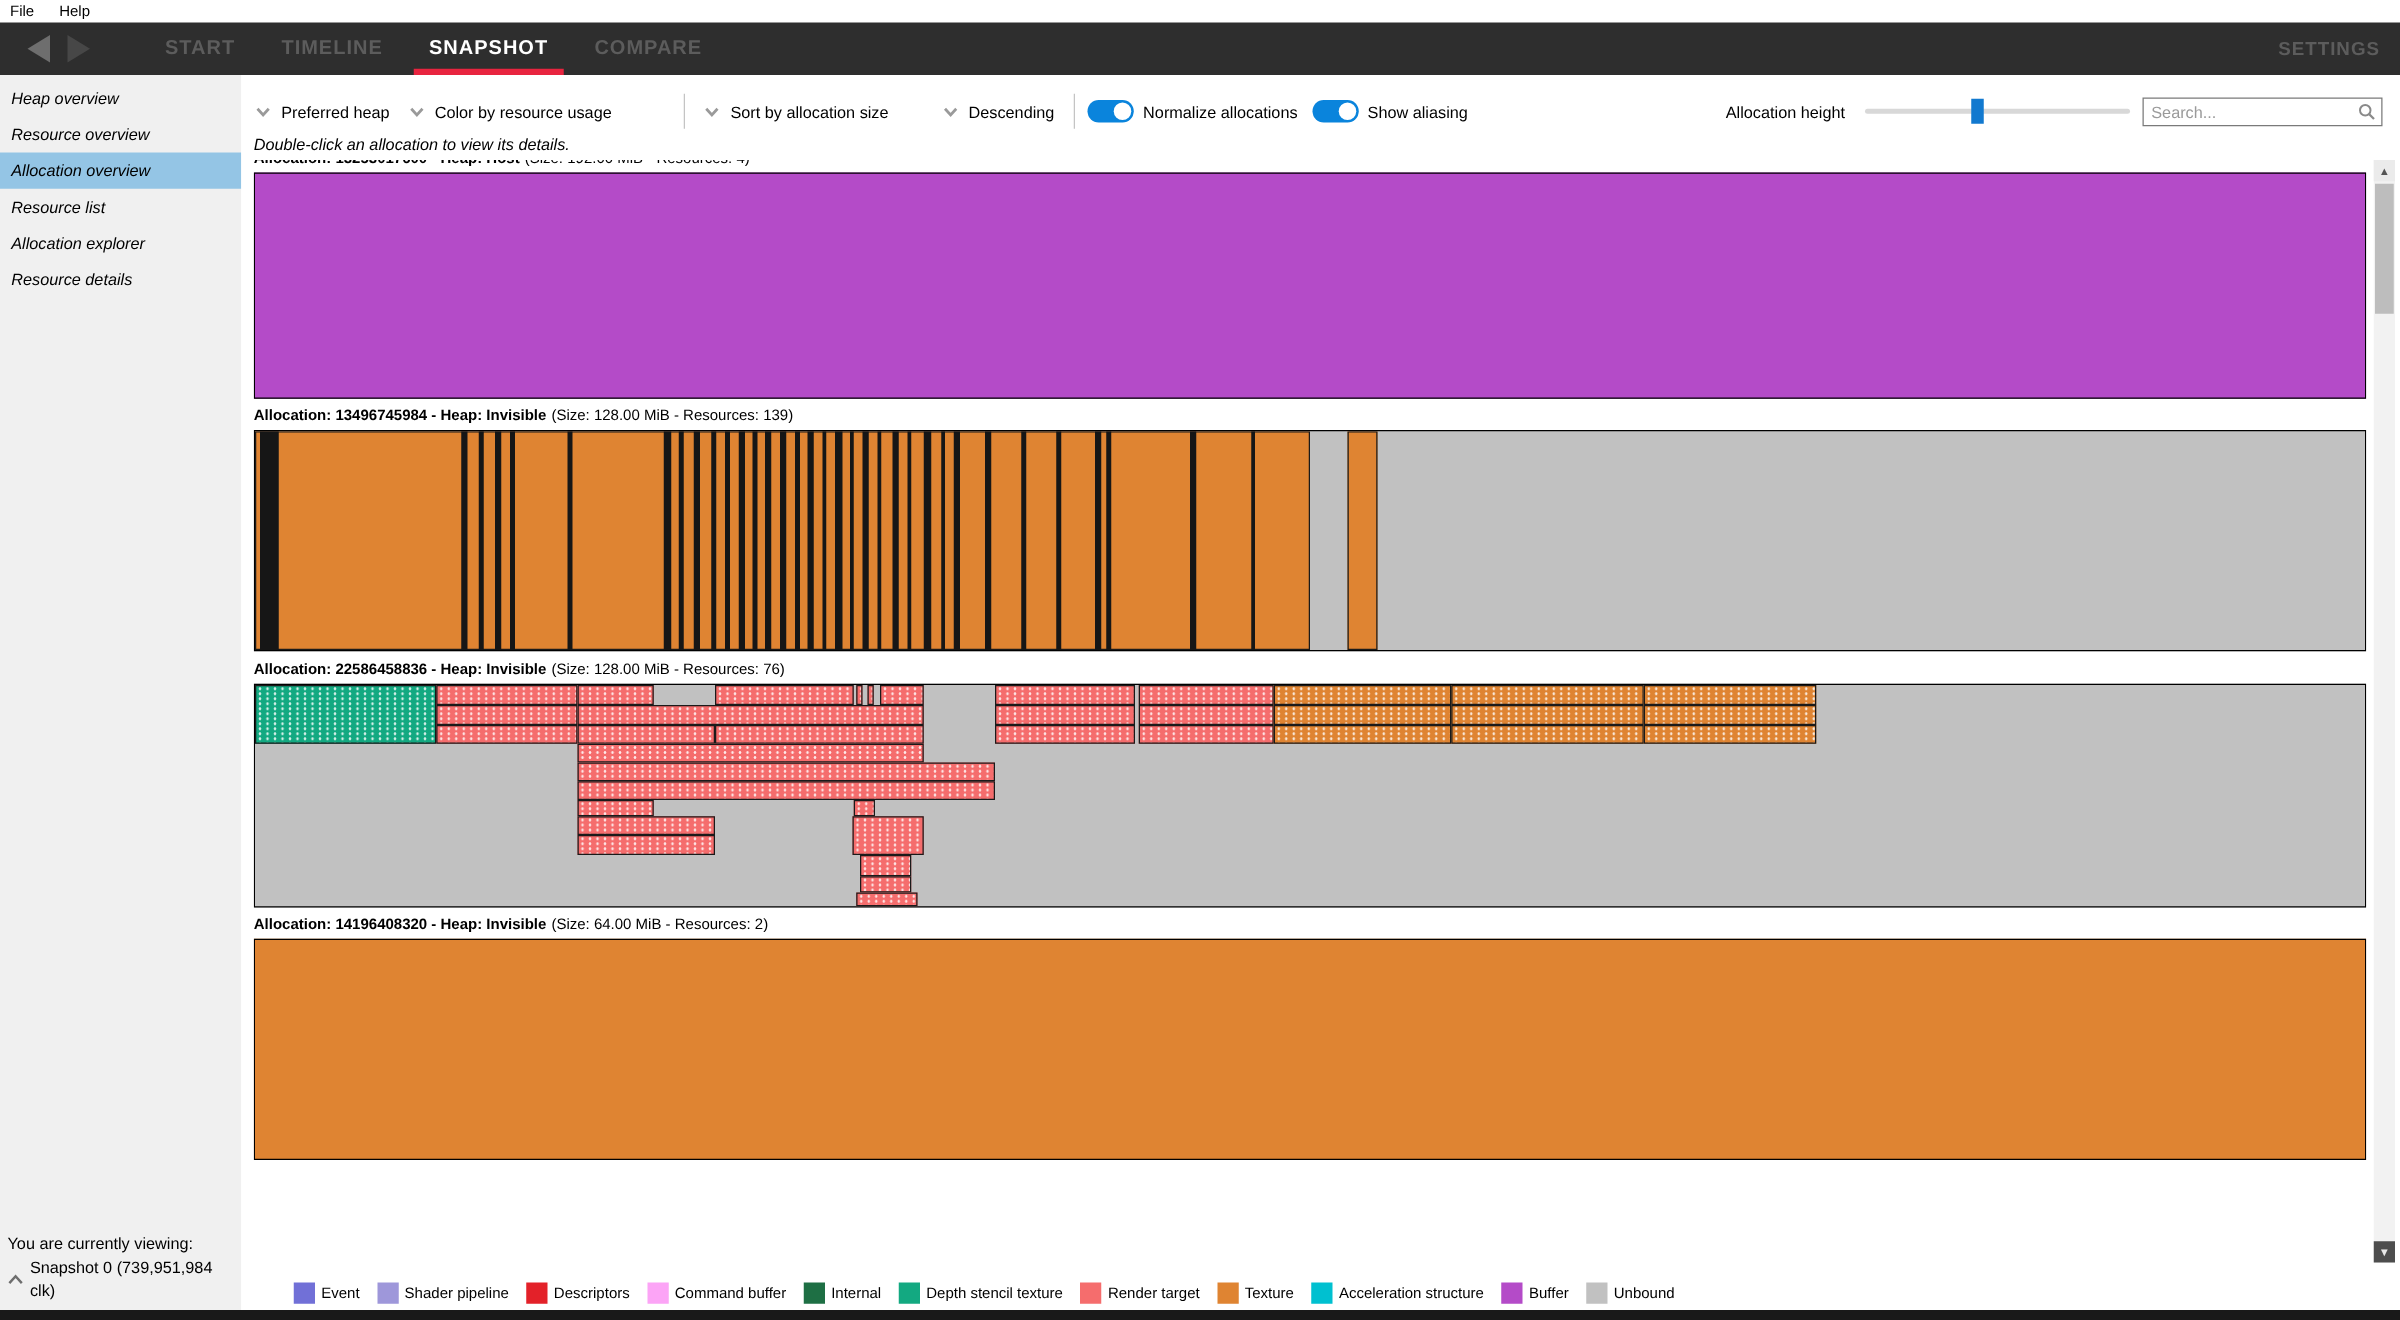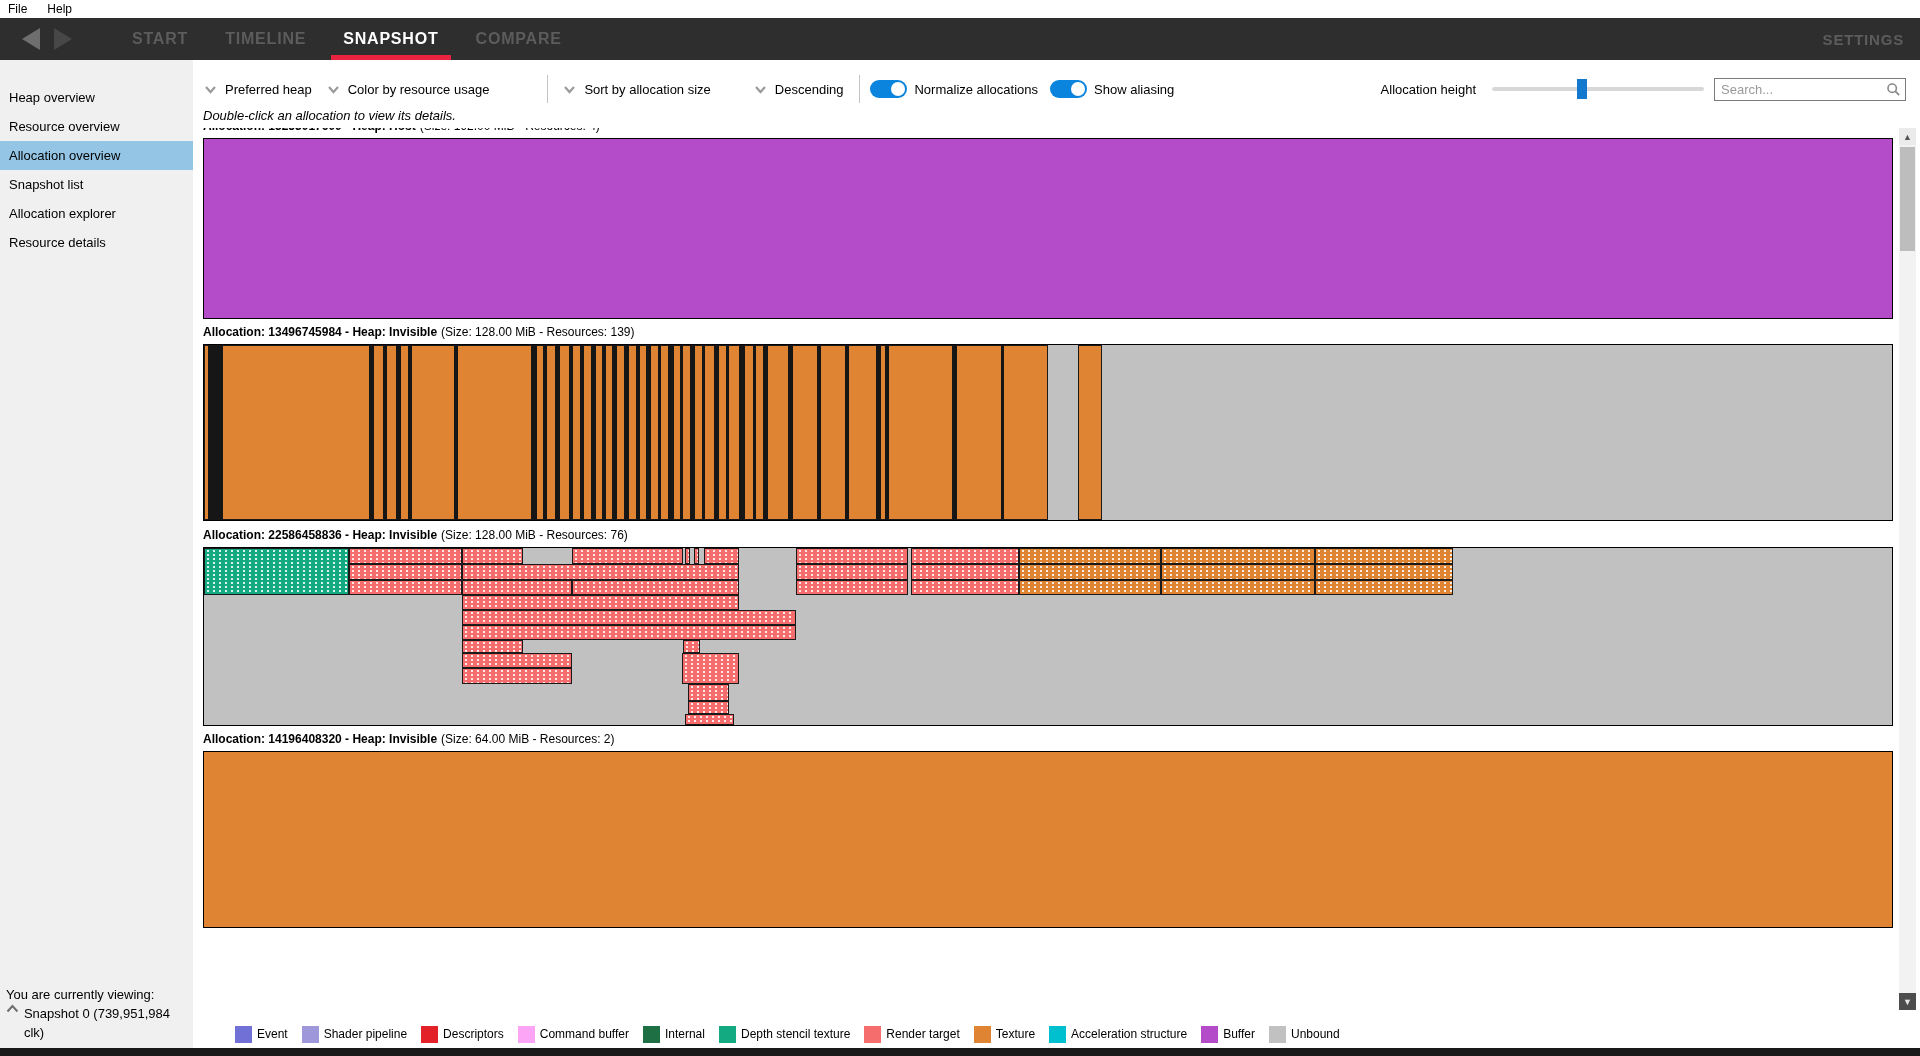--- a/index.html
+++ b/index.html
@@ -17,25 +17,25 @@
   .arrow.fwd  { border-left:18px solid #474747; }
   .nav-tabs { display:flex; align-items:center; gap:37px; margin-left:30px; height:100%; }
   .nav-tab { font-size:16px; font-weight:bold; letter-spacing:0.8px; color:#5c5c5c; height:100%; display:flex; align-items:center; position:relative; cursor:pointer; }
   .nav-tab.active { color:#ffffff; }
   .nav-tab.active::after { content:""; position:absolute; left:-12px; right:-12px; bottom:0; height:5px; background:#e8243f; }
   .nav-settings { position:absolute; right:16px; font-size:15px; font-weight:bold; letter-spacing:0.8px; color:#5c5c5c; }
 
   
   .app { display:flex; height:988px; }
   .sidebar { width:193px; background:#f0f0f0; position:relative; flex:none; }
-  .side-items { padding-top:23px; }
+  .side-items { padding-top:4px;font-style:italic; }
   .side-item { height:29px; display:flex; align-items:center; padding-left:9px; font-size:13px; color:#000; cursor:pointer; }
   .side-item.selected { background:#94c5e5; }
   .side-status { position:absolute; left:0; bottom:6px; padding-left:6px; font-size:13px; color:#000; line-height:19px; }
-  .side-status .row2 { display:flex; align-items:flex-start; gap:5px; }
+  .side-status .row2 { display:flex; align-items:center; gap:5px; }
 
   .main { position:relative; flex:1; background:#fff; }
 
   
   .toolbar { position:absolute; top:15px; left:10px; right:14px; height:28px; display:flex; align-items:center; font-size:13px; color:#000; }
   .tb-item { display:flex; align-items:center; gap:7px; white-space:nowrap; }
   .chev { width:15px; height:15px; flex:none; }
   .tb-sep { width:1px; height:28px; background:#c4c4c4; }
   .toggle { width:37px; height:18px; border-radius:9px; position:relative; flex:none; cursor:pointer; }
   .toggle .knob { position:absolute; top:2px; right:2px; width:14px; height:14px; border-radius:50%; background:#fff; }
@@ -95,21 +95,21 @@
   <div class="nav-settings">SETTINGS</div>
 </div>
 
 <div class="app">
 
   <div class="sidebar">
     <div class="side-items">
       <div class="side-item">Heap overview</div>
       <div class="side-item">Resource overview</div>
       <div class="side-item selected">Allocation overview</div>
-      <div class="side-item">Snapshot list</div>
+      <div class="side-item">Resource list</div>
       <div class="side-item">Allocation explorer</div>
       <div class="side-item">Resource details</div>
     </div>
     <div class="side-status">
       <div>You are currently viewing:</div>
       <div class="row2">
         <svg width="13" height="9" viewBox="0 0 13 9">
             <path d="M1.5 7.5 L6.5 2 L11.5 7.5" stroke="#6e6e6e" stroke-width="2" fill="none"></path>
           </svg>
         <span>Snapshot 0 (739,951,984 clk)</span>

